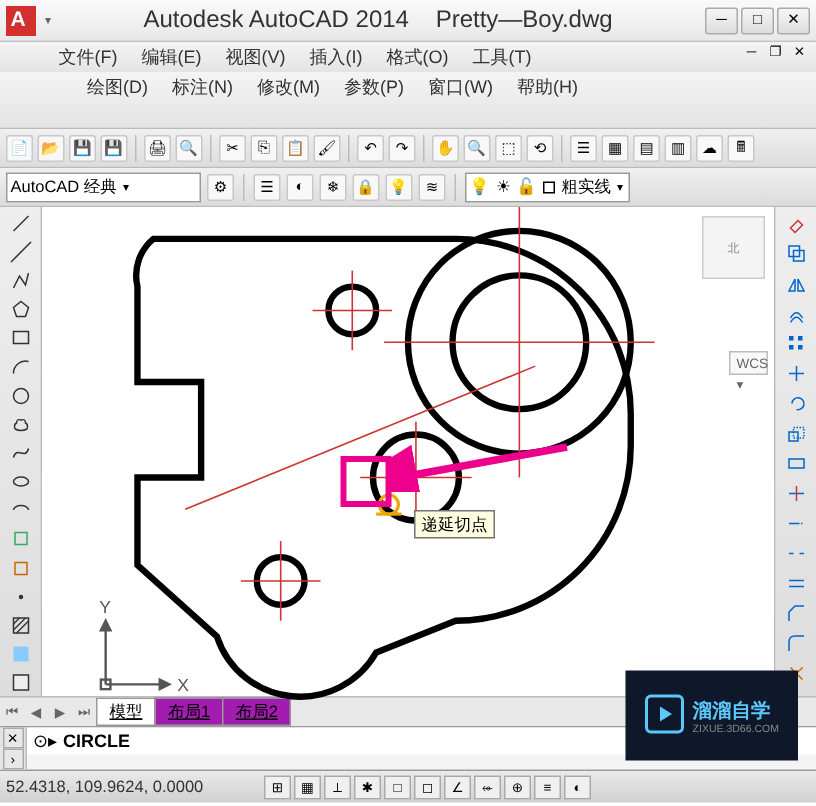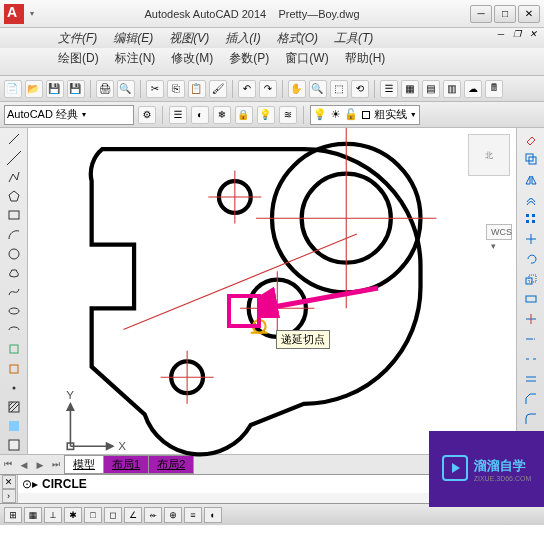--- a/index.html
+++ b/index.html
@@ -1,26 +1,26 @@
 <!DOCTYPE html>
 <html><head>
 <meta charset="utf-8">
 <style>
 * { margin: 0; padding: 0; box-sizing: border-box; font-family: "Microsoft YaHei", Arial, sans-serif; }
 body { background: #fff; width: 544px; height: 537px; overflow: hidden; position: relative; }
 
 .titlebar { height: 28px; background: linear-gradient(#fafafa,#e8e8e8); border-bottom: 1px solid #c0c0c0; display: flex; align-items: center; padding: 0 4px; }
 .app-logo { width: 20px; height: 20px; background: #d32f2f; position: relative; margin-right: 6px; }
 .app-logo::after { content: "A"; color: #fff; font-weight: bold; font-size: 14px; position: absolute; left: 3px; top: 0; }
-.title-text { font-size: 11px; color: #333; flex: 1; text-align: center; }
+.title-text { font-size: 16px; color: #333; flex: 1; text-align: center; }
 .win-btns { display: flex; gap: 2px; }
 .win-btn { width: 22px; height: 18px; background: linear-gradient(#f6f6f6,#ddd); border: 1px solid #aaa; border-radius: 2px; font-size: 10px; text-align: center; line-height: 16px; cursor: pointer; }
 
-.menubar { height: 20px; background: linear-gradient(#f4f4f4,#e4e4e4); display: flex; padding-left: 50px; font-size: 12px; position: relative; font-style: italic; }
-.menubar2 { height: 28px; background: linear-gradient(#f4f4f4,#e4e4e4); display: flex; padding-left: 50px; font-size: 12px; border-bottom: 1px solid #bbb; }
+.menubar { height: 20px; background: linear-gradient(#f4f4f4,#e4e4e4); display: flex; padding-left: 31px; font-size: 12px; position: relative; }
+.menubar2 { height: 38px; background: linear-gradient(#f4f4f4,#e4e4e4); display: flex; padding-left: 50px; font-size: 12px; border-bottom: 1px solid #bbb; }
 .menu-item { padding: 2px 8px; color: #333; cursor: pointer; }
 .doc-min { position: absolute; right: 4px; top: 1px; display: flex; gap: 2px; }
 .doc-btn { width: 14px; height: 14px; font-size: 9px; text-align: center; cursor: pointer; }
 
 .toolbar1 { height: 26px; background: linear-gradient(#f0f0f0,#dcdcdc); border-bottom: 1px solid #bbb; display: flex; align-items: center; padding: 0 4px; gap: 3px; }
 .tb-ico { width: 18px; height: 18px; border: 1px solid #c8c8c8; background: #f8f8f8; border-radius: 2px; cursor: pointer; display: flex; align-items:center; justify-content:center; font-size:10px; }
 .sep { width: 1px; height: 18px; background: #bbb; margin: 0 2px; }
 
 .toolbar2 { height: 26px; background: linear-gradient(#f0f0f0,#dcdcdc); border-bottom: 1px solid #bbb; display: flex; align-items: center; padding: 0 4px; gap: 4px; }
 .combo { height: 20px; background: #fff; border: 1px solid #999; font-size: 11px; padding: 0 2px; display: flex; align-items: center; gap: 4px; }
@@ -44,21 +44,21 @@
 
 .cmdarea { background: #f4f4f4; border-top: 1px solid #999; font-size: 12px; font-family: SimSun, monospace; }
 .cmd-line { padding: 2px 4px; background:#fff; border-bottom:1px solid #ccc; white-space: nowrap; overflow:hidden; }
 .cmd-line2 { padding: 2px 4px; background:#fff; display:flex; align-items:center; gap:4px; }
 .cmd-x { width:14px; height:14px; background:#e8e8e8; border:1px solid #aaa; font-size:9px; text-align:center; line-height:12px; }
 
 .statusbar { height: 22px; background: linear-gradient(#eaeaea,#d0d0d0); border-top:1px solid #999; display:flex; align-items:center; font-size:11px; padding:0 4px; gap:2px; }
 .coord { width:170px; color:#333; }
 .sb-ico { width:18px; height:16px; border:1px solid #aaa; background:#f0f0f0; cursor:pointer; font-size:9px; text-align:center; line-height:14px; }
 
-.watermark { position:absolute; right:0; bottom:30px; width:115px; height:76px; background:#4c1d95; display:flex; align-items:center; justify-content:center; flex-direction:column; color:#5ac8fa; font-size:11px; }
+.watermark { position:absolute; right:12px; bottom:30px; width:115px; height:60px; background:#0f172a; display:flex; align-items:center; justify-content:center; flex-direction:column; color:#5ac8fa; font-size:11px; }
 .watermark .play { width:26px; height:26px; border:2px solid #5ac8fa; border-radius:4px; display:flex; align-items:center; justify-content:center; margin-bottom:2px; }
 .watermark .play::before { content:""; border-left:8px solid #5ac8fa; border-top:5px solid transparent; border-bottom:5px solid transparent; margin-left:2px; }
 .watermark .wtxt { font-size:13px; font-weight:bold; display:flex; gap:2px; align-items:baseline; }
 .watermark .wsub { font-size:7px; color:#888; }
 
 .highlight-box { position:absolute; border:4px solid #ec008c; pointer-events:none; }
 .arrow-ann { position:absolute; pointer-events:none; }
 .tooltip { position:absolute; background:#fffde0; border:1px solid #737373; font-size:11px; padding:1px 4px; }
 </style>
 </head>
@@ -424,20 +424,21 @@
     <div style="flex:1">
       <div class="cmd-line2">
         <span>⊙▸</span>
         <b>CIRCLE</b>
       </div>
     </div>
   </div>
 </div>
 
 <div class="statusbar">
+  <div class="coord">52.4318, 109.9624, 0.0000</div>
   <div class="sb-ico">⊞</div>
   <div class="sb-ico">▦</div>
   <div class="sb-ico">⟂</div>
   <div class="sb-ico">✱</div>
   <div class="sb-ico">□</div>
   <div class="sb-ico">◻</div>
   <div class="sb-ico">∠</div>
   <div class="sb-ico">⬰</div>
   <div class="sb-ico">⊕</div>
   <div class="sb-ico">≡</div>

